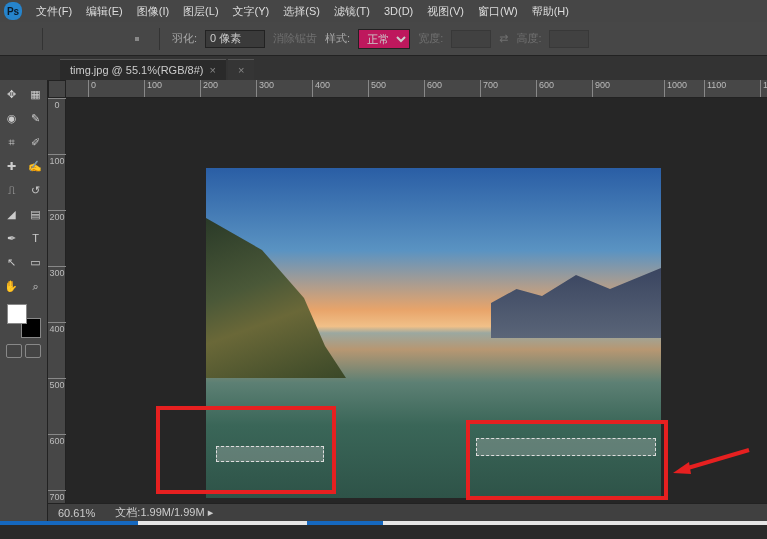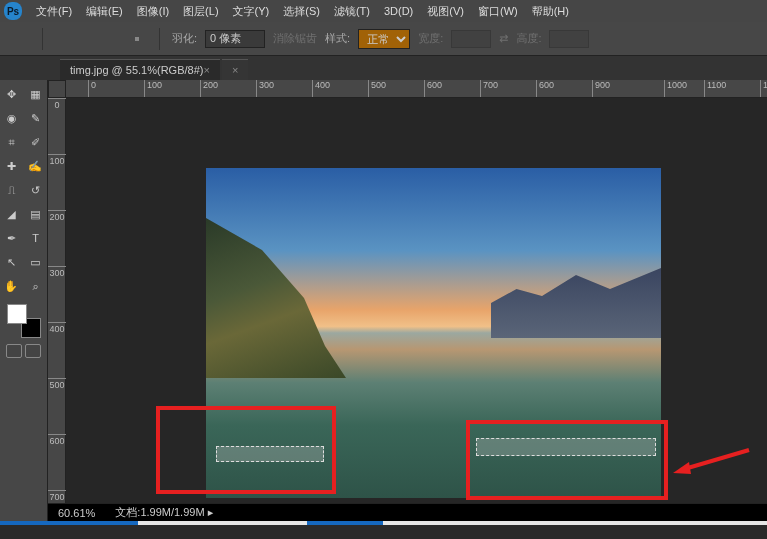--- a/index.html
+++ b/index.html
@@ -5,25 +5,25 @@
 * { margin: 0; padding: 0; box-sizing: border-box; font-family: "Microsoft YaHei", Arial, sans-serif; font-size: 11px; }
 body { background: #2a2a2a; width: 767px; height: 539px; overflow: hidden; color: #ccc; }
 .topbar { background: #464646; height: 22px; display: flex; align-items: center; padding: 0 4px; gap: 2px; }
 .ps-logo { width: 18px; height: 18px; background: #2684cc; color: #0a1a2a; font-weight: bold; display: flex; align-items: center; justify-content: center; border-radius: 8px; font-size: 10px; margin-right: 6px; }
 .menu-item { padding: 2px 6px; color: #ddd; cursor: default; }
 .options-bar { background: #474747; height: 34px; display: flex; align-items: center; padding: 0 10px; gap: 8px; border-bottom: 1px solid #222; }
 .opt-sep { width: 1px; height: 22px; background: #333; margin: 0 4px; }
 .opt-group { display: flex; align-items: center; gap: 4px; }
 .opt-icon { width: 20px; height: 20px; display: flex; align-items: center; justify-content: center; color: #ccc; }
 .opt-input { background: #3a3a3a; border: 1px solid #222; color: #ccc; padding: 1px 4px; width: 60px; height: 18px; font-size: 11px; }
-.opt-select { background: #a16207; border: 1px solid #222; color: #ccc; padding: 1px 4px; height: 20px; font-size: 11px; }
+.opt-select { background: #be185d; border: 1px solid #222; color: #ccc; padding: 1px 4px; height: 20px; font-size: 11px; }
 .opt-label { color: #aaa; }
 .opt-btn { background: #3a3a3a; border: 1px solid #222; color: #ccc; padding: 2px 8px; height: 20px; cursor: default; }
 .tab-strip { background: #333; height: 24px; display: flex; align-items: flex-end; padding-left: 60px; }
-.tab { background: #2a2a2a; color: #ccc; padding: 4px 10px; border-top: 1px solid #555; margin-right: 2px; display: flex; align-items: center; gap: 0; font-size: 10px; }
+.tab { background: #2a2a2a; color: #ccc; padding: 4px 10px; border-top: 1px solid #555; margin-right: 2px; display: flex; align-items: center; gap: 6px; font-size: 10px; }
 .tab.active { background: #353535; }
 .tab .close-x { color: #888; cursor: default; }
 .workspace { display: flex; height: calc(100% - 98px); }
 .toolbox { width: 48px; background: #474747; border-right: 1px solid #222; display: flex; flex-direction: column; align-items: center; padding-top: 2px; }
 .tool-row { display: flex; }
 .tool { width: 22px; height: 22px; display: flex; align-items: center; justify-content: center; color: #ccc; cursor: default; margin: 1px; }
 .swatches { margin-top: 6px; position: relative; width: 34px; height: 34px; }
 .swatch-fg { position: absolute; top: 0; left: 0; width: 20px; height: 20px; background: #fff; border: 1px solid #888; }
 .swatch-bg { position: absolute; bottom: 0; right: 0; width: 20px; height: 20px; background: #000; border: 1px solid #888; }
 .mask-modes { margin-top: 6px; display: flex; gap: 3px; }
@@ -36,21 +36,21 @@
 .canvas-body { flex: 1; display: flex; }
 .ruler-v { width: 18px; background: #474747; border-right: 1px solid #222; position: relative; }
 .ruler-v .tick { position: absolute; left: 0; width: 18px; border-top: 1px solid #888; color: #bbb; font-size: 9px; padding-top: 1px; text-align: center; }
 .viewport { flex: 1; background: #262626; position: relative; overflow: hidden; }
 .doc-image { position: absolute; left: 140px; top: 70px; width: 455px; height: 330px; background: linear-gradient(to bottom, #2a5ea5 0%, #5a93c2 25%, #e8a46a 43%, #f1c088 48%, #9ba8a0 50%, #b79772 55%, #5d8074 65%, #3a6658 78%, #2e5348 100%); }
 .mountain-left { position: absolute; left: 0; top: 50px; width: 140px; height: 160px; background: linear-gradient(160deg, #2a3a28 0%, #4a5838 40%, #6a6838 60%, #3a4828 100%); clip-path: polygon(0 0, 0 100%, 100% 100%, 85% 80%, 70% 50%, 40% 20%, 0 0); }
 .mountain-right { position: absolute; right: 0; top: 100px; width: 170px; height: 70px; background: linear-gradient(to bottom, #3a4560 0%, #5a6578 100%); clip-path: polygon(0 50%, 15% 30%, 30% 40%, 50% 10%, 70% 30%, 100% 0%, 100% 100%, 0 100%); }
 .selection { position: absolute; border: 1px dashed #ddd; background: rgba(200,200,200,0.3); }
 .highlight-box { position: absolute; border: 4px solid #e62020; }
 .annot-arrow { position: absolute; color: #e62020; }
-.status-bar { height: 18px; background: #000000; display: flex; align-items: center; padding: 0 10px; gap: 20px; color: #ccc; font-size: 10px; border-top: 1px solid #222; }
+.status-bar { height: 18px; background: #404040; display: flex; align-items: center; padding: 0 10px; gap: 20px; color: #ccc; font-size: 10px; border-top: 1px solid #222; }
 .taskbar { height: 4px; background: linear-gradient(to right, #1568bf 0 18%, #e6e6e6 18% 40%, #1568bf 40% 50%, #e6e6e6 50% 100%); }
 svg { display: block; }
 </style>
 </head>
 <body>
 
 <div class="topbar">
   <div class="ps-logo">Ps</div>
   <div class="menu-item">文件(F)</div>
   <div class="menu-item">编辑(E)</div>

